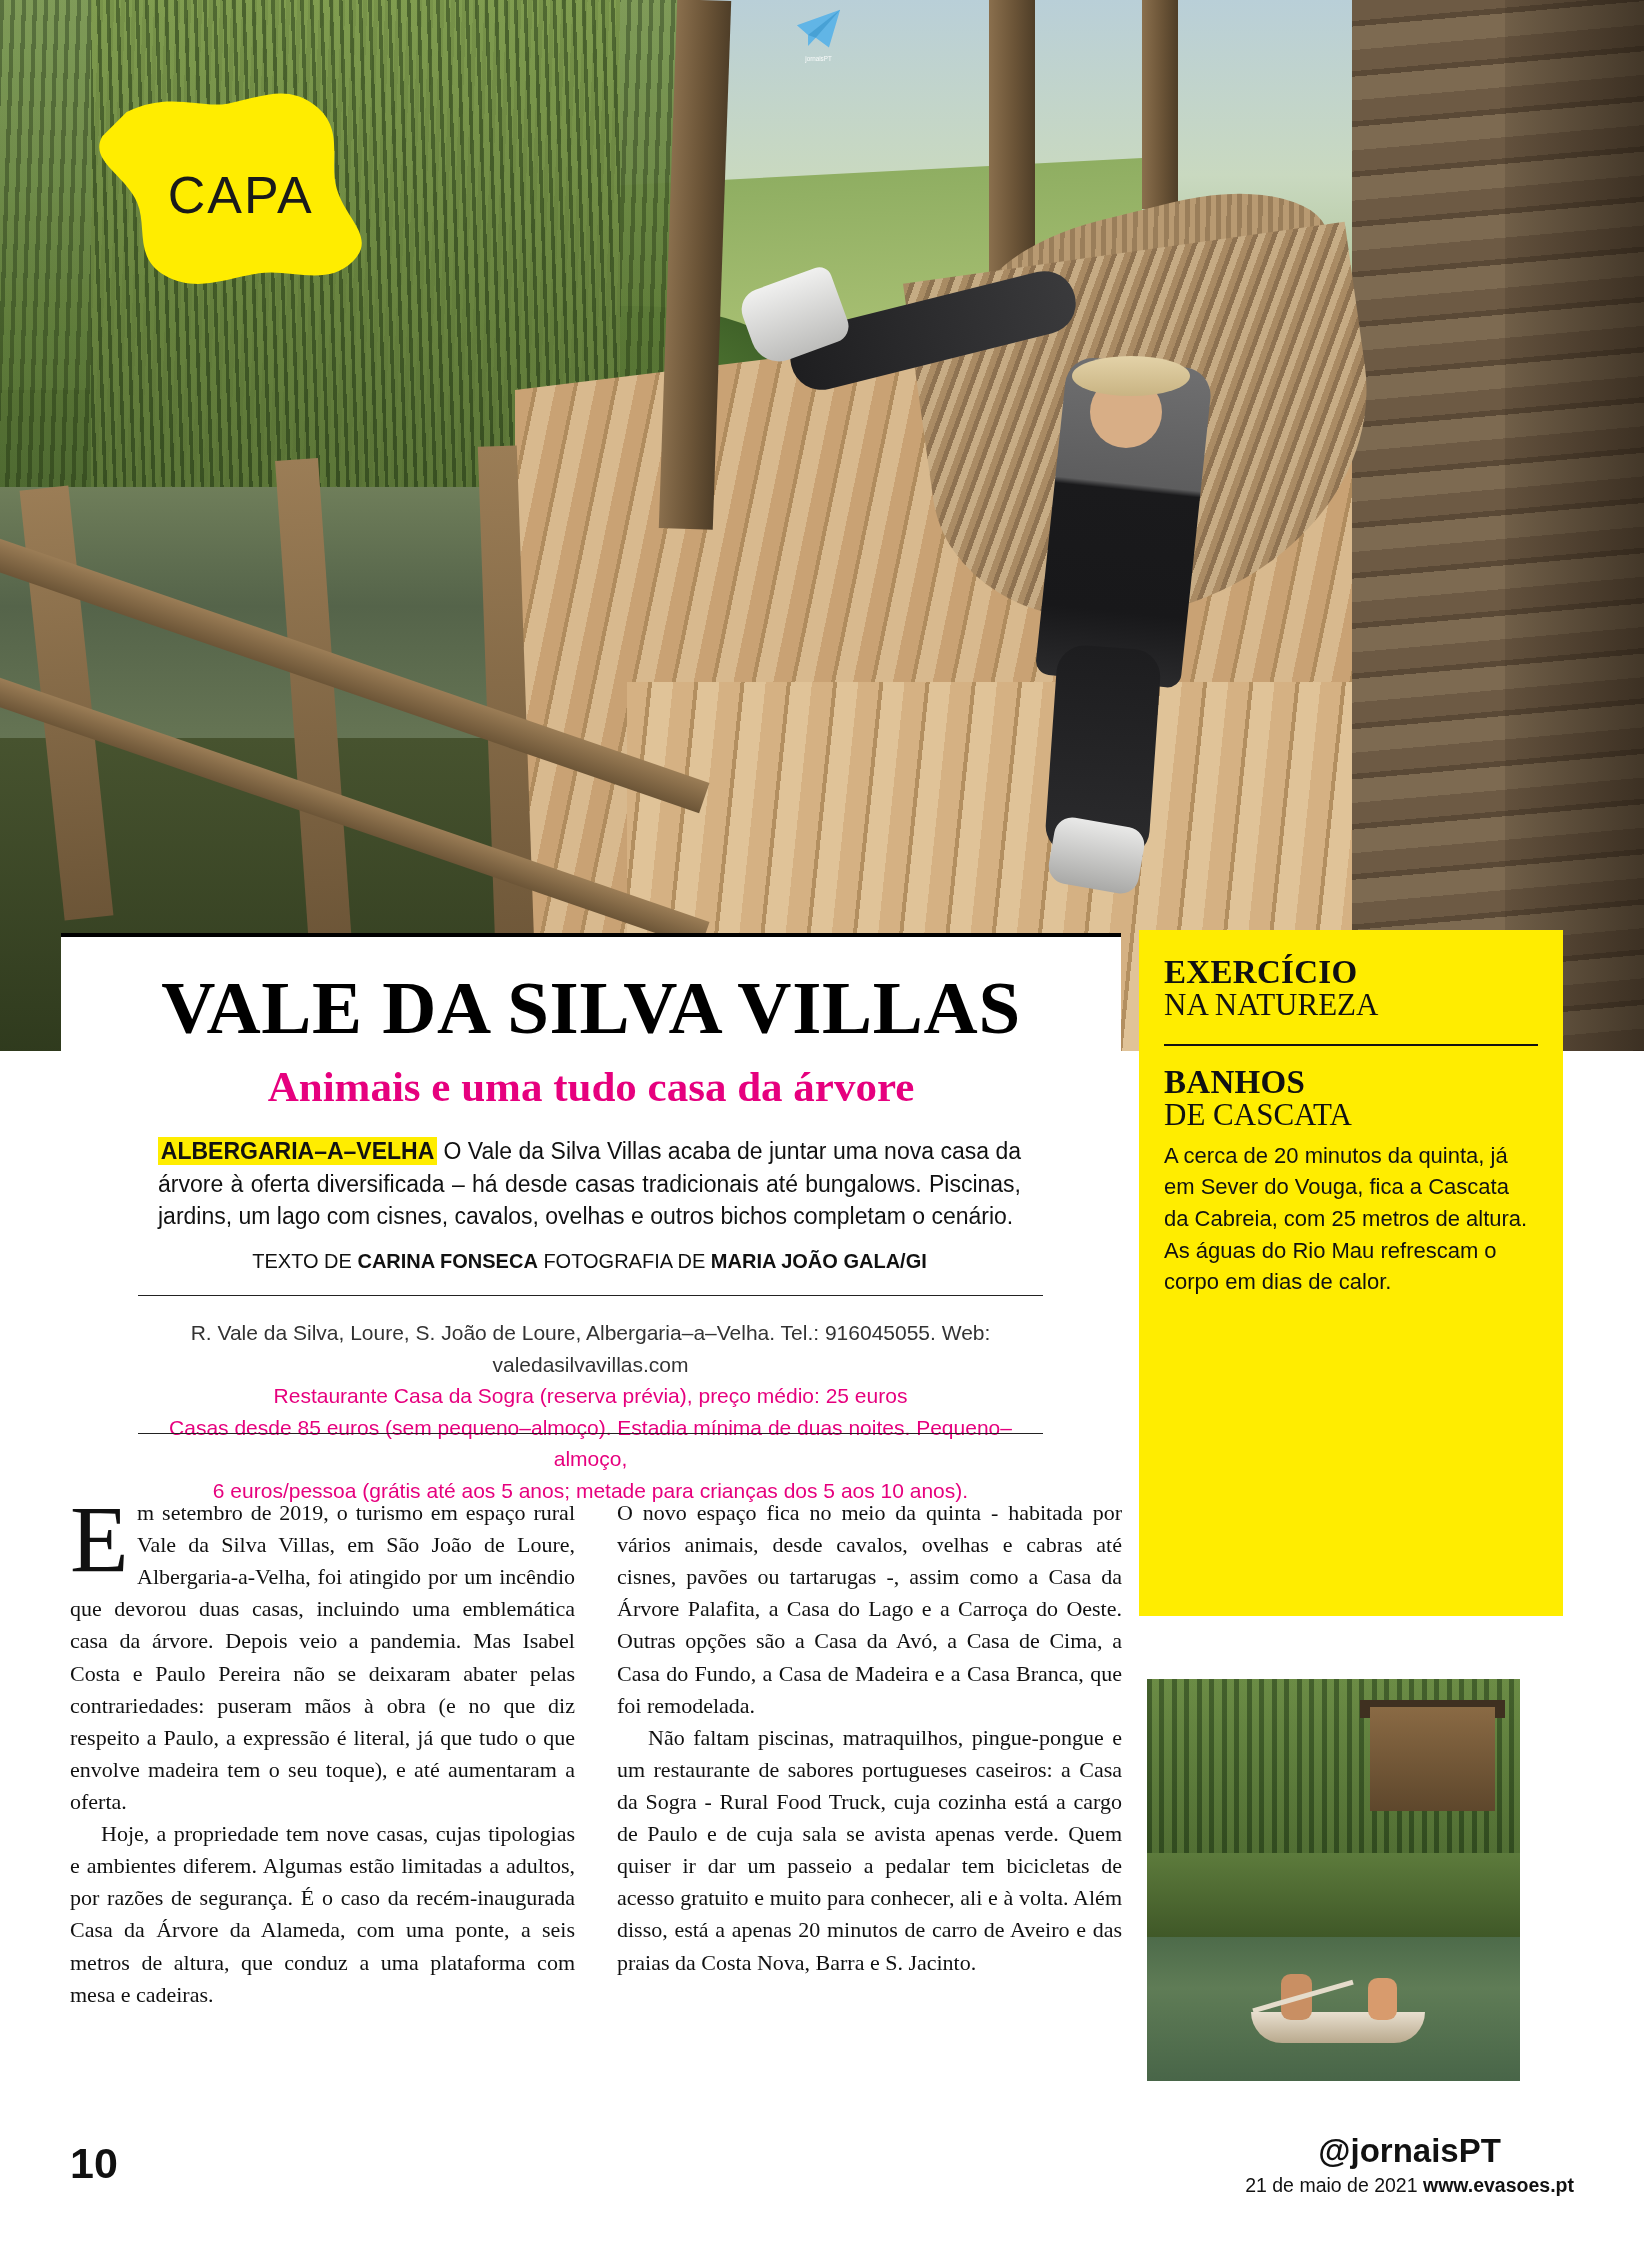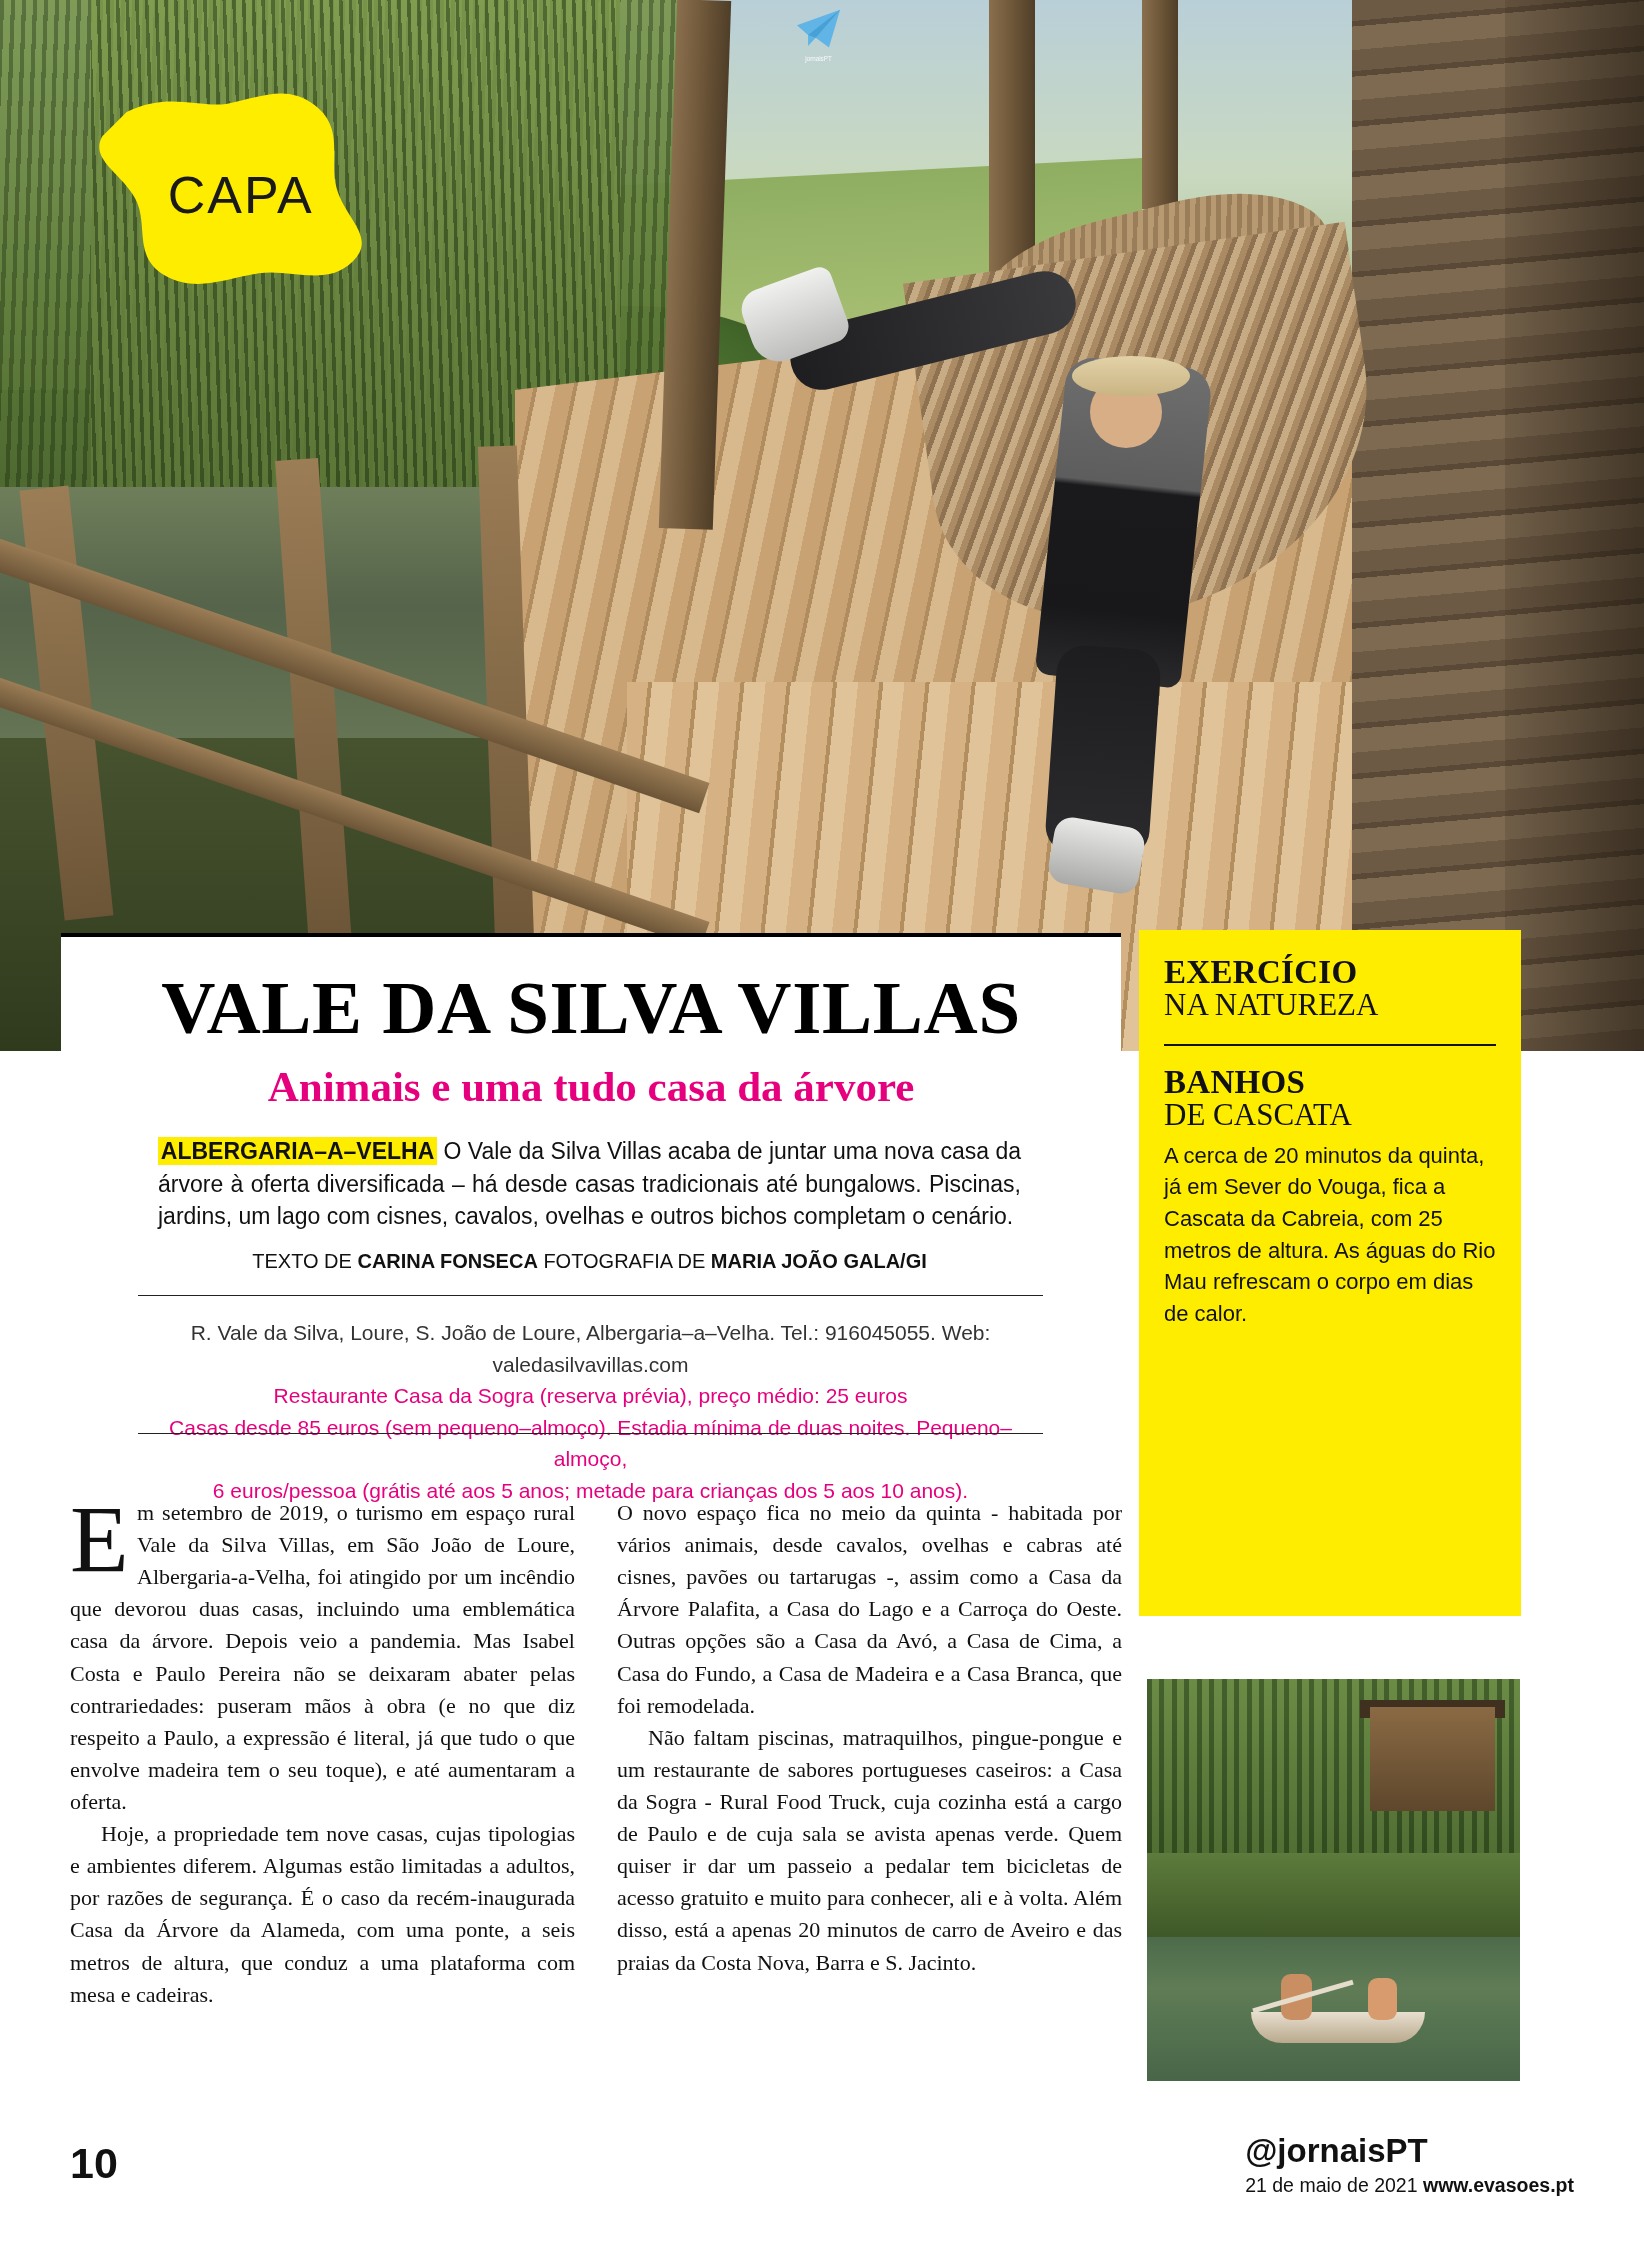--- a/index.html
+++ b/index.html
@@ -254,21 +254,21 @@
     float: left;
     font-family: "Liberation Serif", serif;
     font-size: 96px;
     line-height: 0.82;
     font-weight: normal;
     padding: 4.2px 8.4px 0 0;
   }
 
   
   .yellow-box {
-    position: absolute; left: 1139px; top: 930px; width: 382px; height: 686px;
+    position: absolute; left: 1139px; top: 930px; width: 424px; height: 686px;
     background: #ffed00;
   }
   .yb-inner { padding: 24px 25px 0 25px; }
   .yb-title {
     font-family: "Liberation Serif", serif;
     font-weight: bold;
     font-size: 33px;
     color: #111;
     letter-spacing: 0.3px;
   }
@@ -319,21 +319,21 @@
   
   .page-num {
     position: absolute; left: 70px; top: 2139px;
     font-family: "Liberation Sans", sans-serif;
     font-weight: bold;
     font-size: 43px;
     color: #111;
   }
   .footer-right {
     position: absolute; right: 70px; top: 2132px;
-    text-align: left;
+    text-align: center;
   }
   .footer-handle {
     font-family: "Liberation Sans", sans-serif;
     font-weight: bold;
     font-size: 33px;
     color: #111;
   }
   .footer-date {
     font-family: "Liberation Sans", sans-serif;
     font-size: 19.5px;

